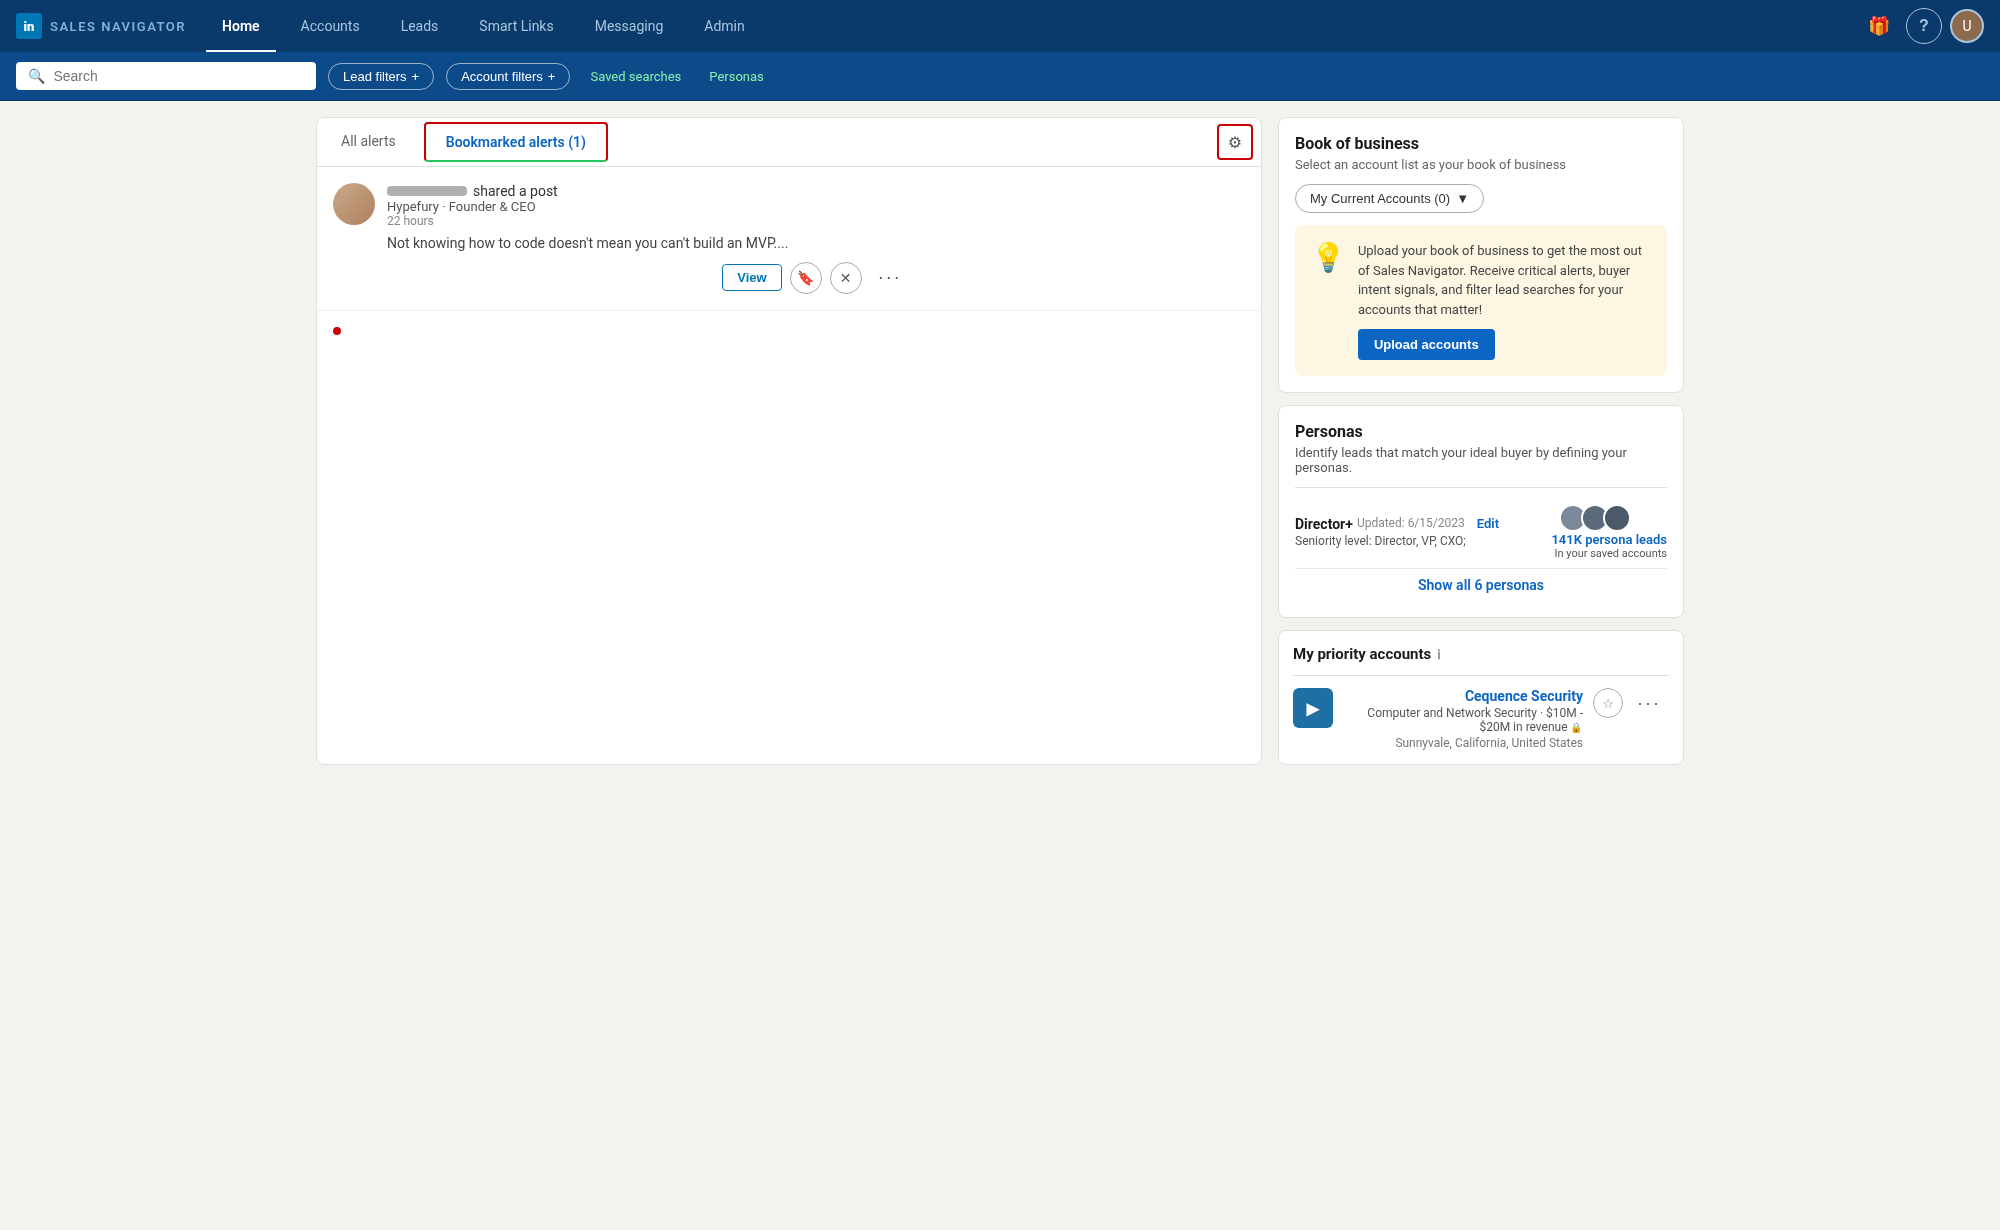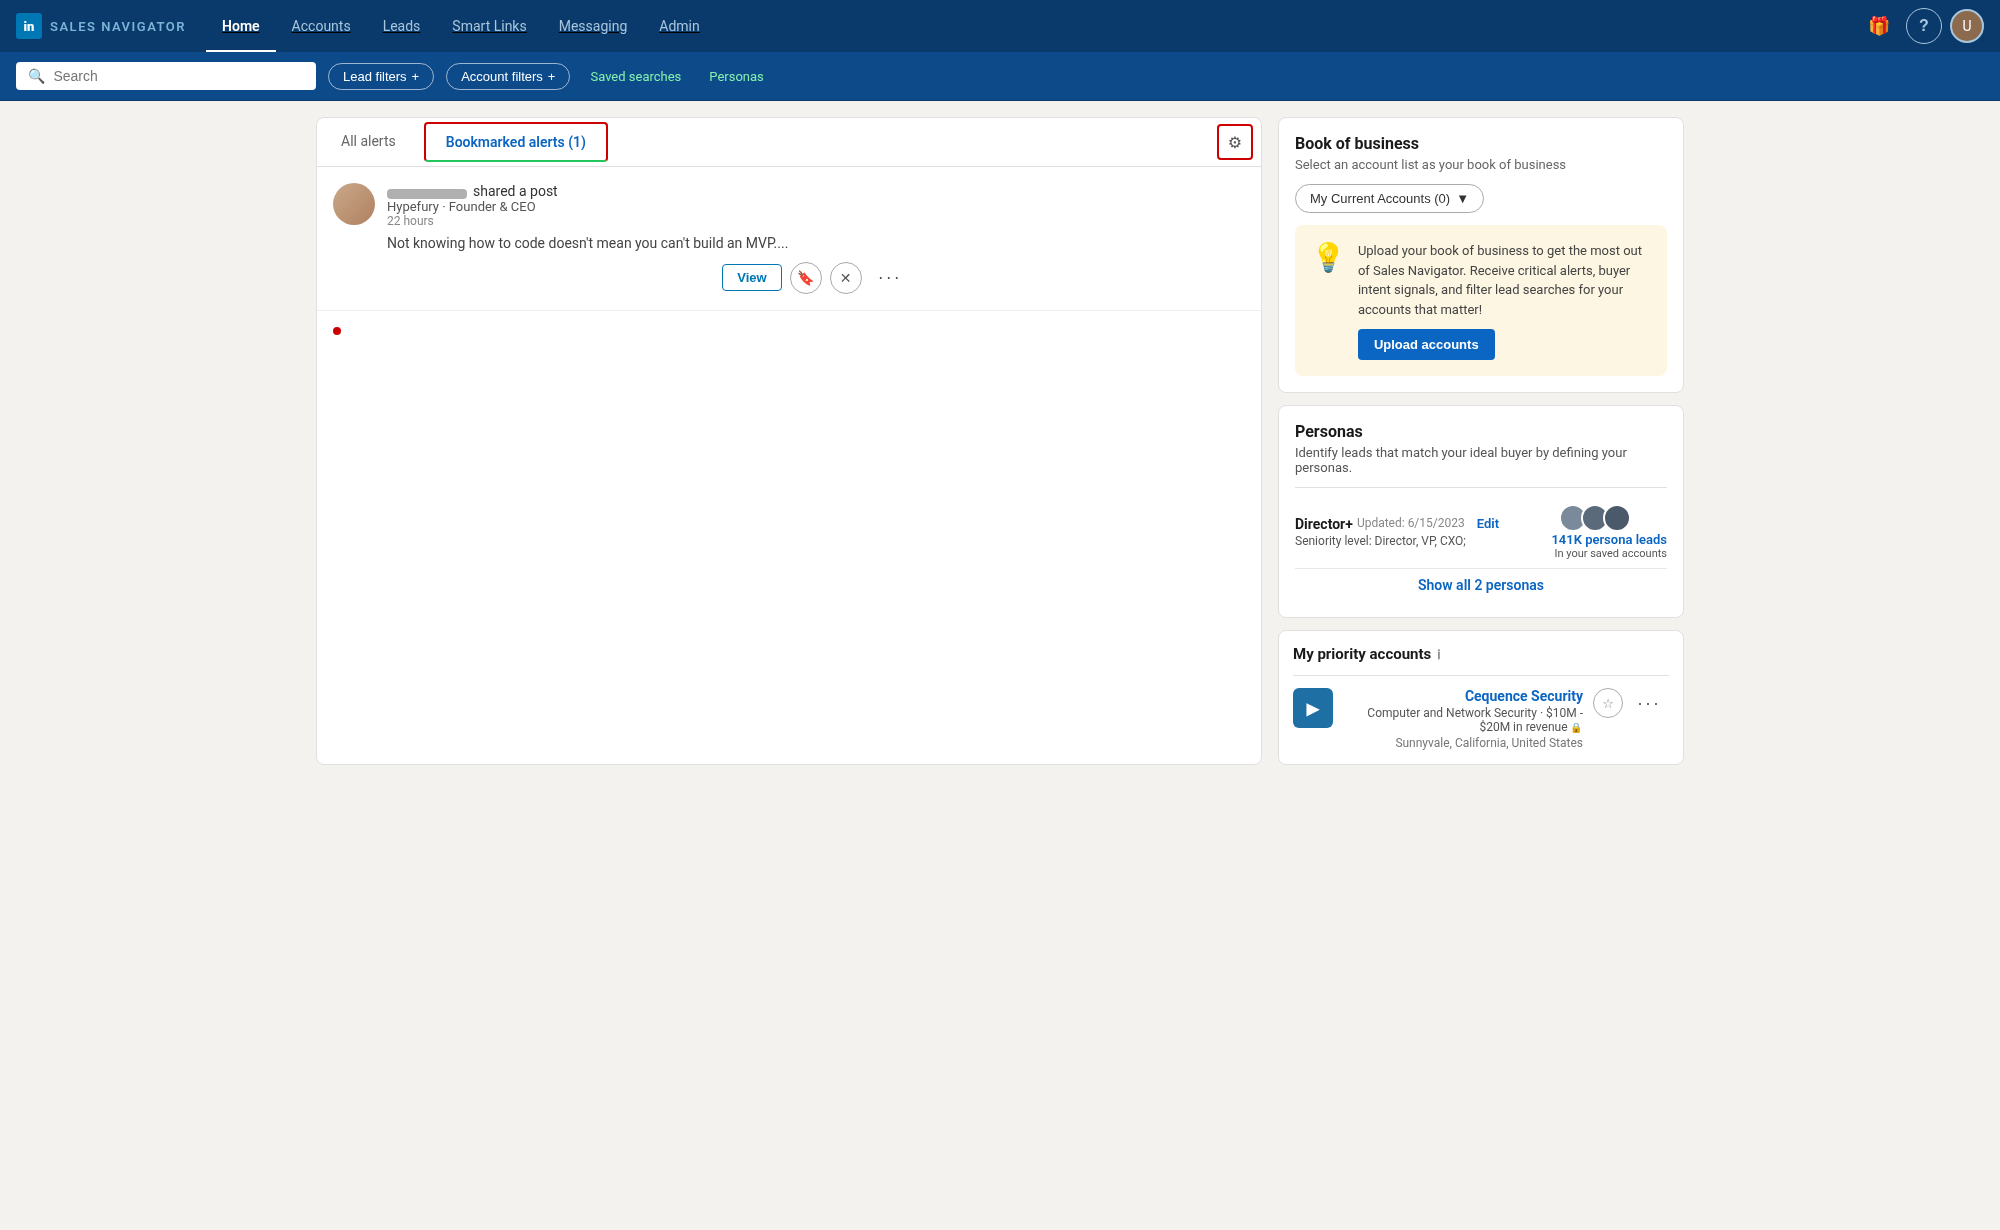--- a/index.html
+++ b/index.html
@@ -35,23 +35,22 @@
     .nav-brand {
       color: #7ab4d6;
       font-size: 13px;
       font-weight: 600;
       letter-spacing: 1.5px;
       text-transform: uppercase;
     }
     .nav-links {
       display: flex;
       align-items: center;
-      gap: 0;
+      gap: 9px;
       flex: 1;
-      text-decoration: underline;
     }
     .nav-link {
       color: #a8c6dc;
       font-size: 14px;
       padding: 0 16px;
       height: 52px;
       display: flex;
       align-items: center;
       cursor: pointer;
       text-decoration: none;
@@ -243,21 +242,21 @@
     .blurred-name {
       background: #b0b0b0;
       height: 10px;
       width: 80px;
       border-radius: 4px;
       display: inline-block;
     }
     .alert-content { flex: 1; }
     .alert-header {
       display: flex;
-      align-items: flex-end;
+      align-items: center;
       gap: 6px;
       flex-wrap: wrap;
     }
     .alert-action { font-size: 14px; color: #333; }
     .alert-company { font-size: 13px; color: #555; }
     .alert-time { font-size: 12px; color: #888; }
     .alert-text { font-size: 14px; color: #444; margin-top: 6px; line-height: 1.4; }
     .alert-actions {
       display: flex;
       align-items: center;
@@ -582,21 +581,21 @@
         <div class="persona-right">
           <div class="persona-avatar-group">
             <div class="small-avatar" style="background:#7a8a9a;"></div>
             <div class="small-avatar" style="background:#5a6a7a;"></div>
             <div class="small-avatar" style="background:#4a5a6a;"></div>
           </div>
           <div class="persona-leads">141K persona leads</div>
           <div class="persona-leads-sub">In your saved accounts</div>
         </div>
       </div>
-      <div class="show-all-link">Show all 2 personas</div>
+      <div class="show-all-link">Show all 6 personas</div>
     </div>
 
     <div class="priority-card">
       <div class="priority-title">
         <span>My priority accounts</span>
         <span class="info-icon">ℹ</span>
       </div>
       <hr class="persona-divider">
       <div class="account-row">
         <div class="account-logo">

